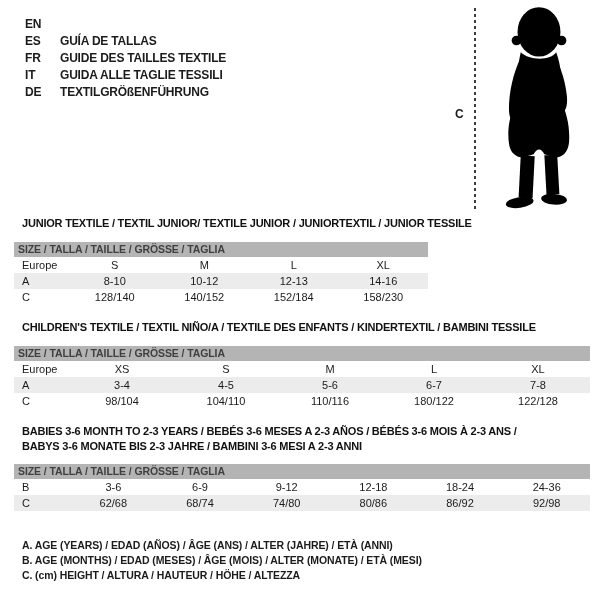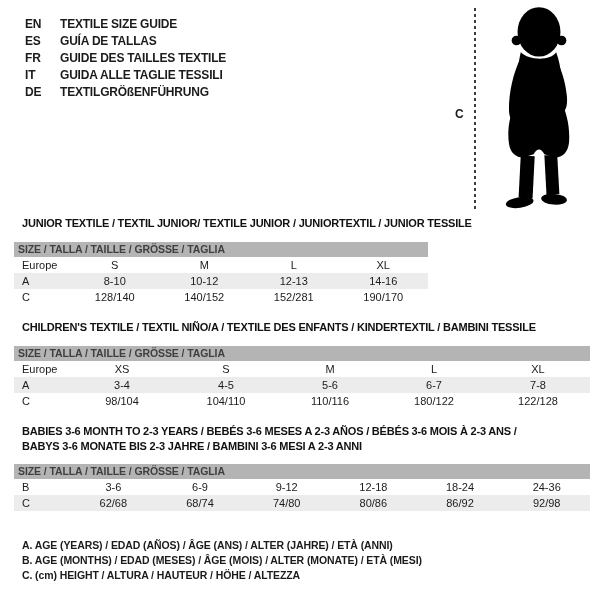--- a/index.html
+++ b/index.html
@@ -46,21 +46,20 @@
   .foot-line{font-size:10.5px;font-weight:700;line-height:15px;letter-spacing:-0.1px;white-space:nowrap;}
 </style>
 </head>
 <body>
 
 <div class="canvas">
 
   <div class="lang-block">
     <div class="lang-row">
       <span class="lang-code">EN</span>
-      <span class="lang-title">TEXTILE SIZE GUIDE</span>
     </div>
     <div class="lang-row">
       <span class="lang-code">ES</span>
       <span class="lang-title">GUÍA DE TALLAS</span>
     </div>
     <div class="lang-row">
       <span class="lang-code">FR</span>
       <span class="lang-title">GUIDE DES TAILLES TEXTILE</span>
     </div>
     <div class="lang-row">
@@ -105,22 +104,22 @@
       <span class="t-label">A</span>
       <span class="t-cell">8-10</span>
       <span class="t-cell">10-12</span>
       <span class="t-cell">12-13</span>
       <span class="t-cell">14-16</span>
     </div>
     <div class="t-row">
       <span class="t-label">C</span>
       <span class="t-cell">128/140</span>
       <span class="t-cell">140/152</span>
-      <span class="t-cell">152/281</span>
-      <span class="t-cell">190/170</span>
+      <span class="t-cell">152/184</span>
+      <span class="t-cell">158/230</span>
     </div>
   </div>
 
   <div class="sec-title" style="top:321px">CHILDREN'S TEXTILE / TEXTIL NIÑO/A / TEXTILE DES ENFANTS / KINDERTEXTIL / BAMBINI TESSILE</div>
   <div class="tbl" style="top:346px;width:576px">
     <div class="size-bar">SIZE / TALLA / TAILLE / GRÖSSE / TAGLIA</div>
     <div class="t-row">
       <span class="t-label">Europe</span>
       <span class="t-cell">XS</span>
       <span class="t-cell">S</span>

